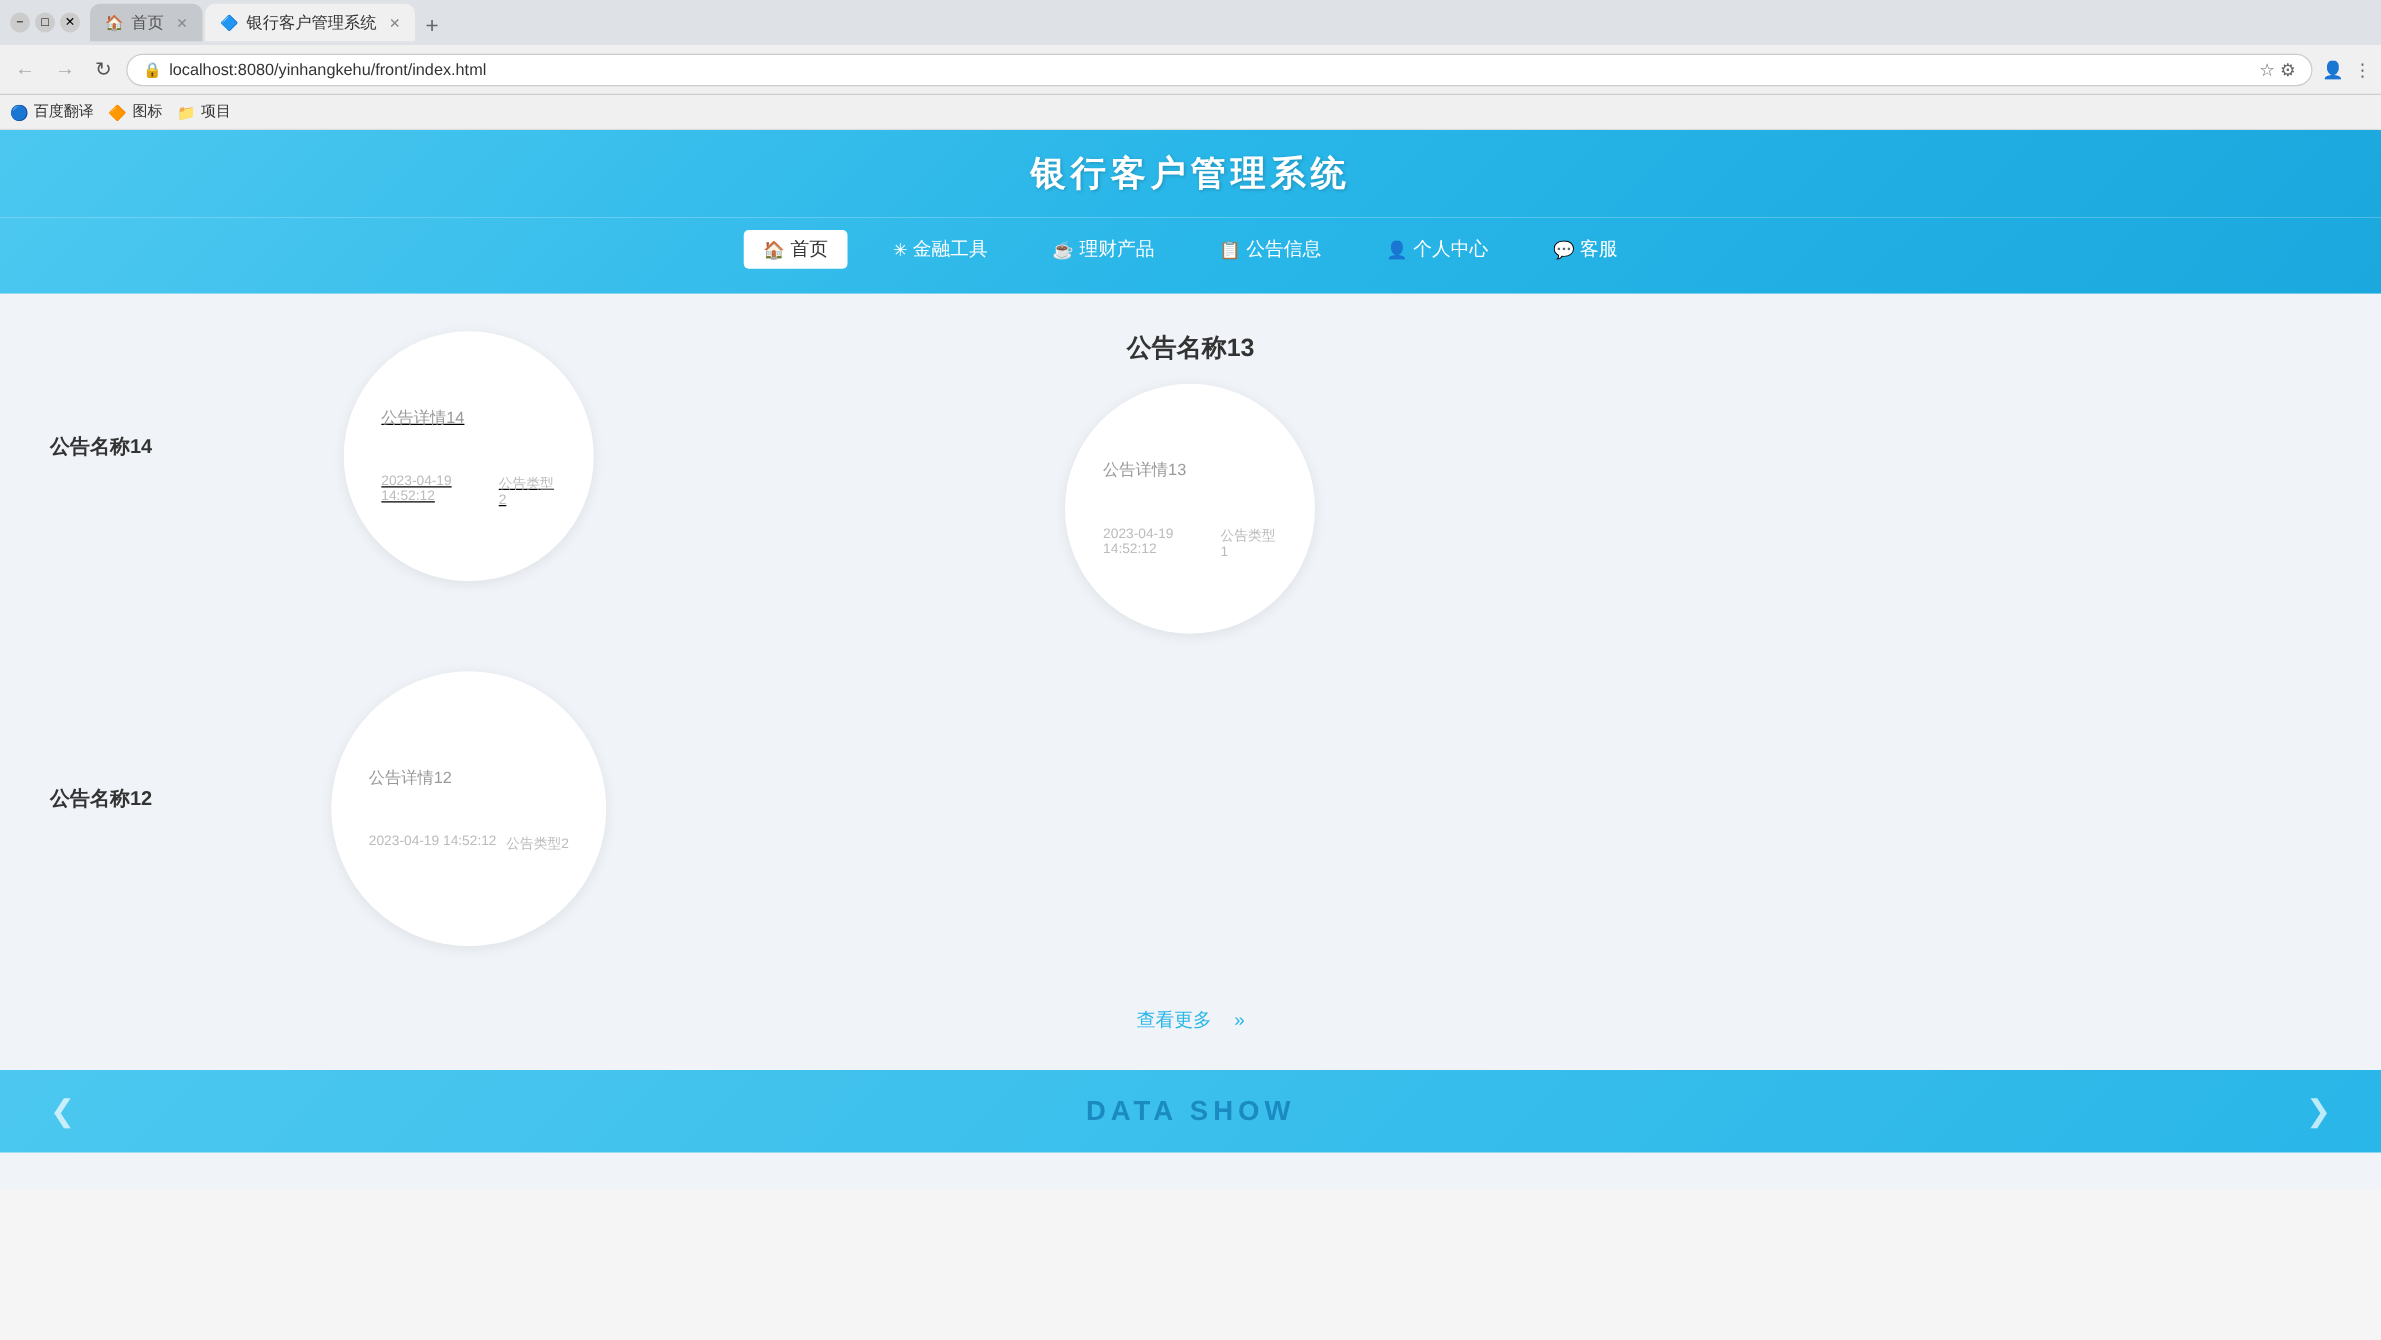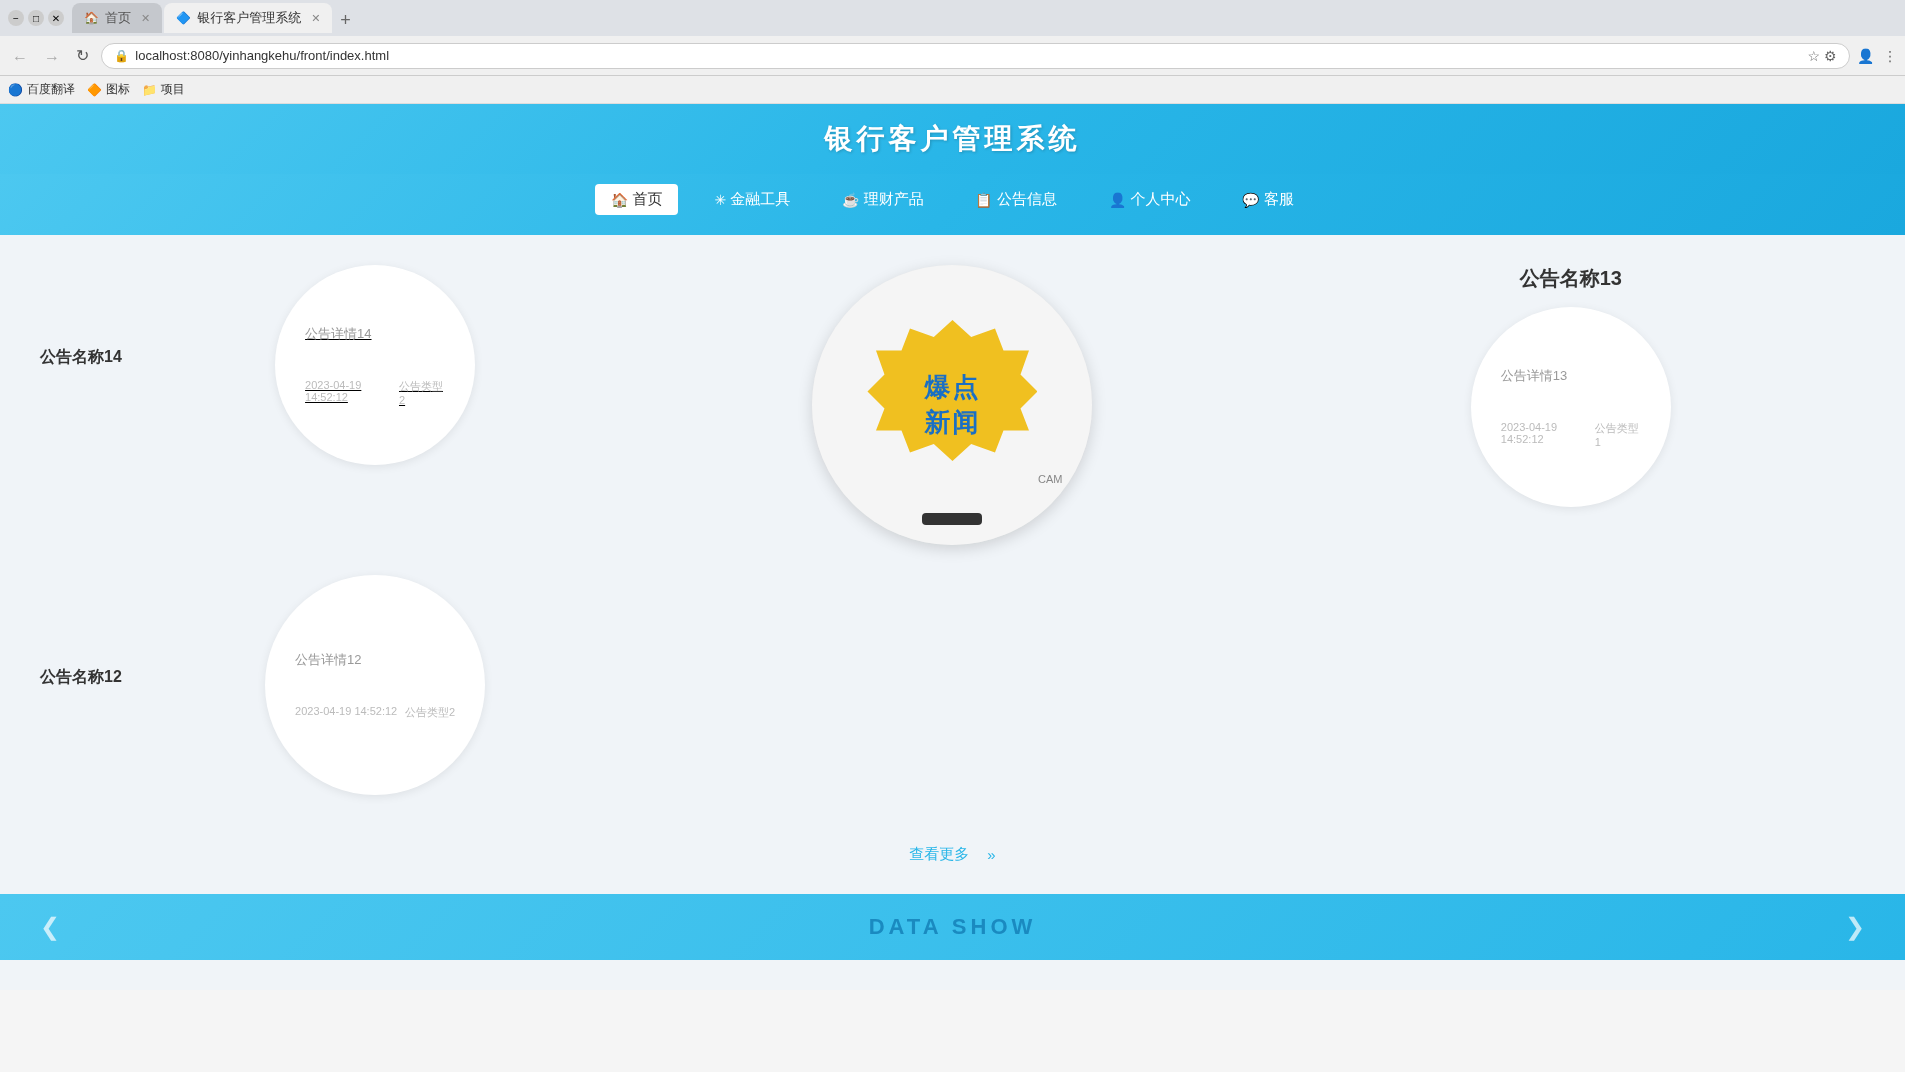--- a/index.html
+++ b/index.html
@@ -206,34 +206,20 @@
           <div style="font-size:13px; color:#999; margin-bottom:20px; text-align:left;">公告详情14</div>
           <div class="ann-meta">
             <span>2023-04-19 14:52:12</span>
             <span>公告类型2</span>
           </div>
 
           <div class="red-dot" style="top: -10px; right: -10px;"></div>
         </div>
       </div>
 
-      <div class="hero-circle">
-        <div class="hero-circle-inner">
-          <div class="news-baodian">
-            <div class="news-baodian-bg">
-              <div class="news-baodian-text">
-                <span class="baodian-line1">爆点</span>
-                <span class="baodian-line2">新闻</span>
-              </div>
-            </div>
-            <div class="cam-text">CAM</div>
-            <div class="device-base"></div>
-          </div>
-        </div>
-      </div>
 
       <div style="display:flex; flex-direction:column; align-items:center; justify-content:center;">
         <div style="font-size:20px; font-weight:bold; color:#333; margin-bottom:15px; text-align:center;">公告名称13</div>
         <div class="announcement-card">
           <div style="font-size:13px; color:#999; margin-bottom:20px; text-align:left;">公告详情13</div>
           <div class="ann-meta">
             <span>2023-04-19 14:52:12</span>
             <span>公告类型1</span>
           </div>
         </div>

